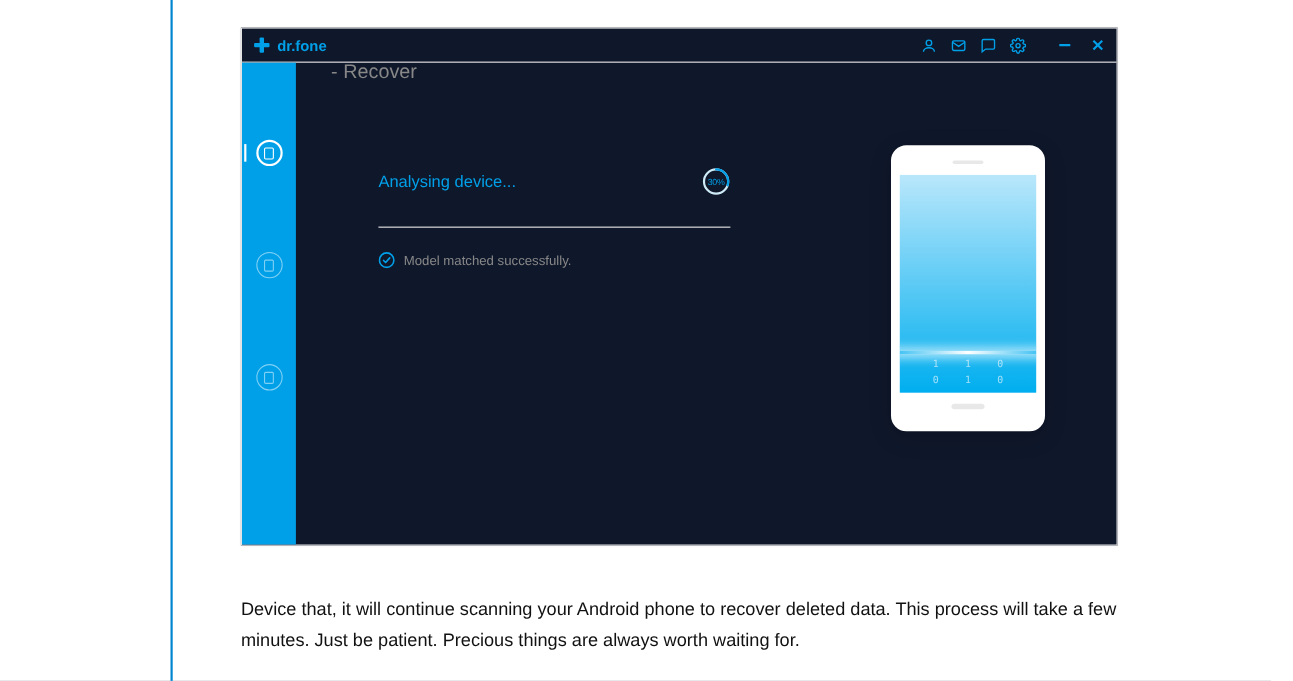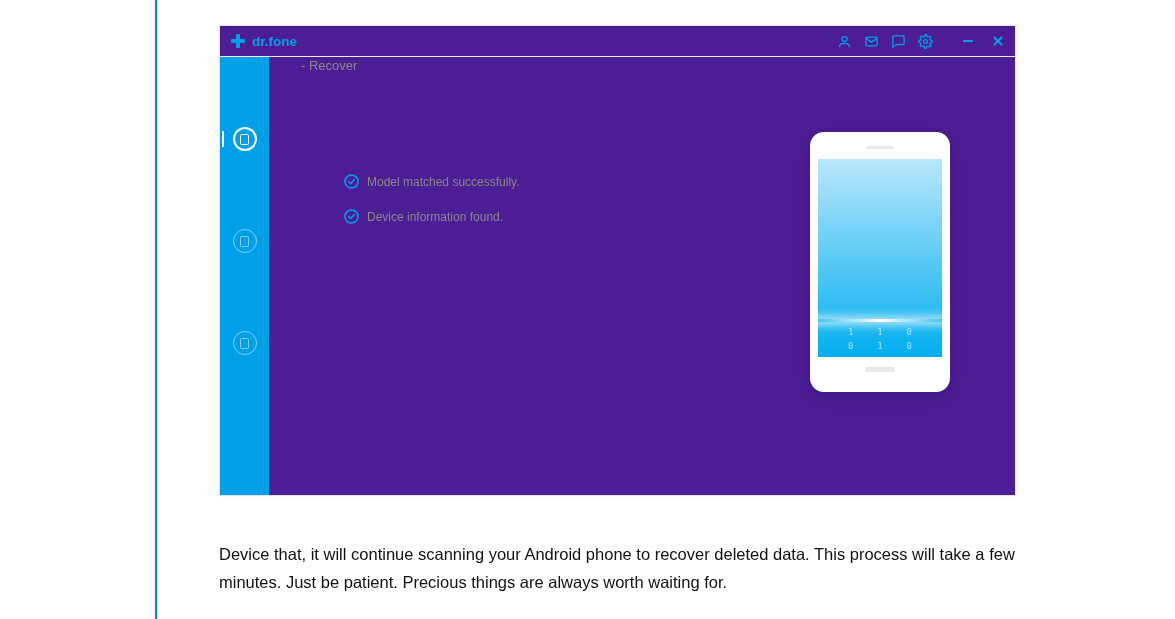--- a/index.html
+++ b/index.html
@@ -19,21 +19,21 @@
     height: 619px;
     background: #0086d1;
   }
   .app-window {
     position: absolute;
     left: 219px;
     top: 25px;
     width: 797px;
     height: 471px;
     border: 1px solid #e4e4e4;
-    background: #4c1d95;
+    background: #0f172a;
     box-shadow: 0 0 3px rgba(0,0,0,0.05);
   }
   .titlebar {
     height: 31px;
     display: flex;
     align-items: center;
     padding: 0 10px;
     border-bottom: 1px solid #eee;
   }
   .logo-cross {
@@ -41,21 +41,21 @@
     margin-right: 6px;
     display: inline-block;
   }
   .app-title {
     color: #00a0e9;
     font-weight: 600;
     font-size: 13.5px;
   }
   .app-subtitle {
     color: #888;
-    font-size: 13px;
+    font-size: 18px;
     margin-left: 4px;
     margin-top: 48px;
   }
   .titlebar-spacer { flex: 1; }
   .titlebar-icons {
     display: flex;
     align-items: center;
     gap: 12px;
   }
   .title-icon {
@@ -298,39 +298,40 @@
         <div class="side-icon-inner"></div>
       </div>
       <div class="side-icon">
         <div class="side-icon-inner"></div>
       </div>
     </div>
 
     <div class="main">
 
       <div class="analysis-block">
+        <div class="analysing-row">
+          <div class="analysing-text">Analysing device...</div>
+          <div class="progress-ring">
+            <svg width="26" height="26" viewBox="0 0 26 26">
+              <circle cx="13" cy="13" r="11" fill="none" stroke="#cfeaf7" stroke-width="2"></circle>
+              <circle cx="13" cy="13" r="11" fill="none" stroke="#00a0e9" stroke-width="2" stroke-dasharray="69.1" stroke-dashoffset="48.4" transform="rotate(-90 13 13)" stroke-linecap="round"></circle>
+            </svg>
+            <div class="progress-label">30%</div>
+          </div>
+        </div>
 
         <div class="steps">
           <div class="step-row">
             <span class="check-circle">
               <svg width="15" height="15" viewBox="0 0 16 16">
                 <circle cx="8" cy="8" r="7" fill="none" stroke="#00a0e9" stroke-width="1.6"></circle>
                 <path d="M5 8.3l2 2 4-4.5" fill="none" stroke="#00a0e9" stroke-width="1.6" stroke-linecap="round" stroke-linejoin="round"></path>
               </svg>
             </span>
             <span class="step-text">Model matched successfully.</span>
-          </div>
-          <div class="step-row">
-            <span class="check-circle">
-              <svg width="15" height="15" viewBox="0 0 16 16">
-                <circle cx="8" cy="8" r="7" fill="none" stroke="#00a0e9" stroke-width="1.6"></circle>
-                <path d="M5 8.3l2 2 4-4.5" fill="none" stroke="#00a0e9" stroke-width="1.6" stroke-linecap="round" stroke-linejoin="round"></path>
-              </svg>
-            </span>
-            <span class="step-text">Device information found.</span>
           </div>
         </div>
       </div>
 
       <div class="phone-mock">
         <div class="phone-body">
           <div class="phone-speaker"></div>
           <div class="phone-screen">
             <div class="phone-digits">
               <div class="digit-row">

